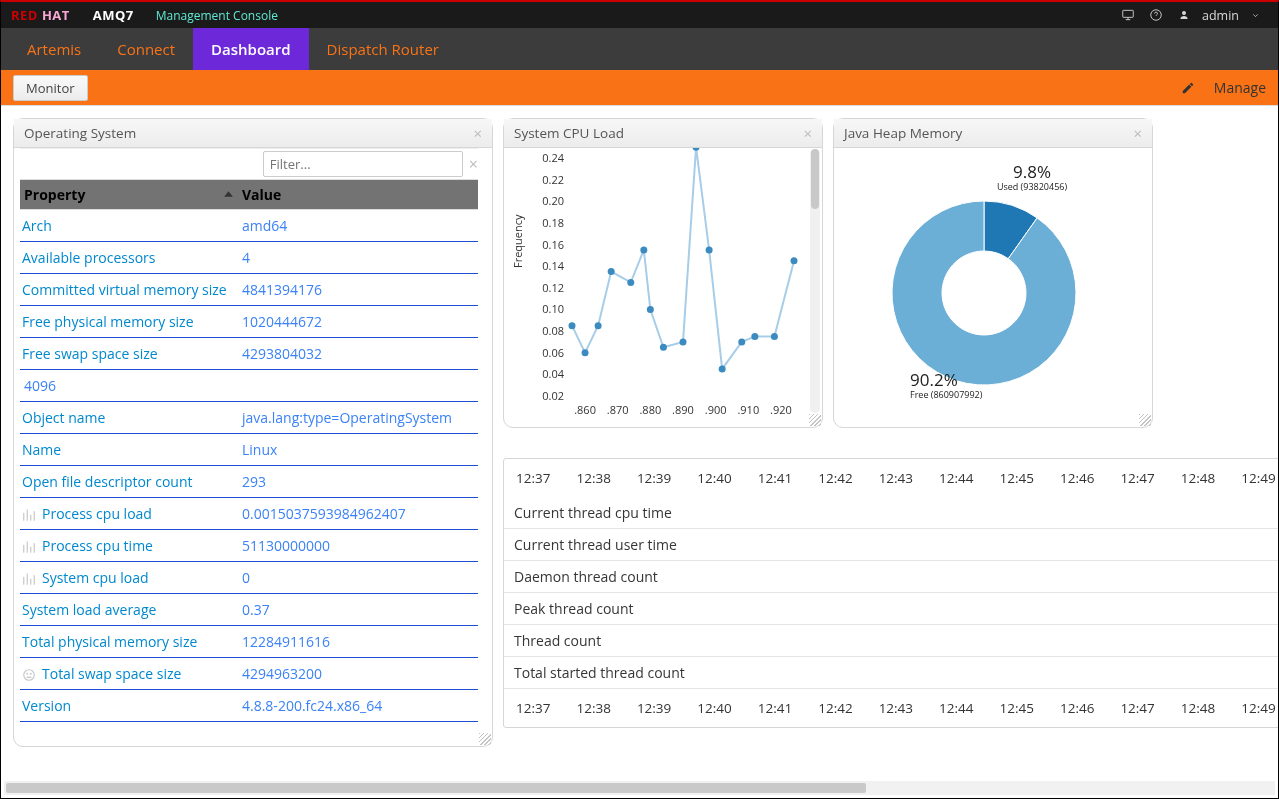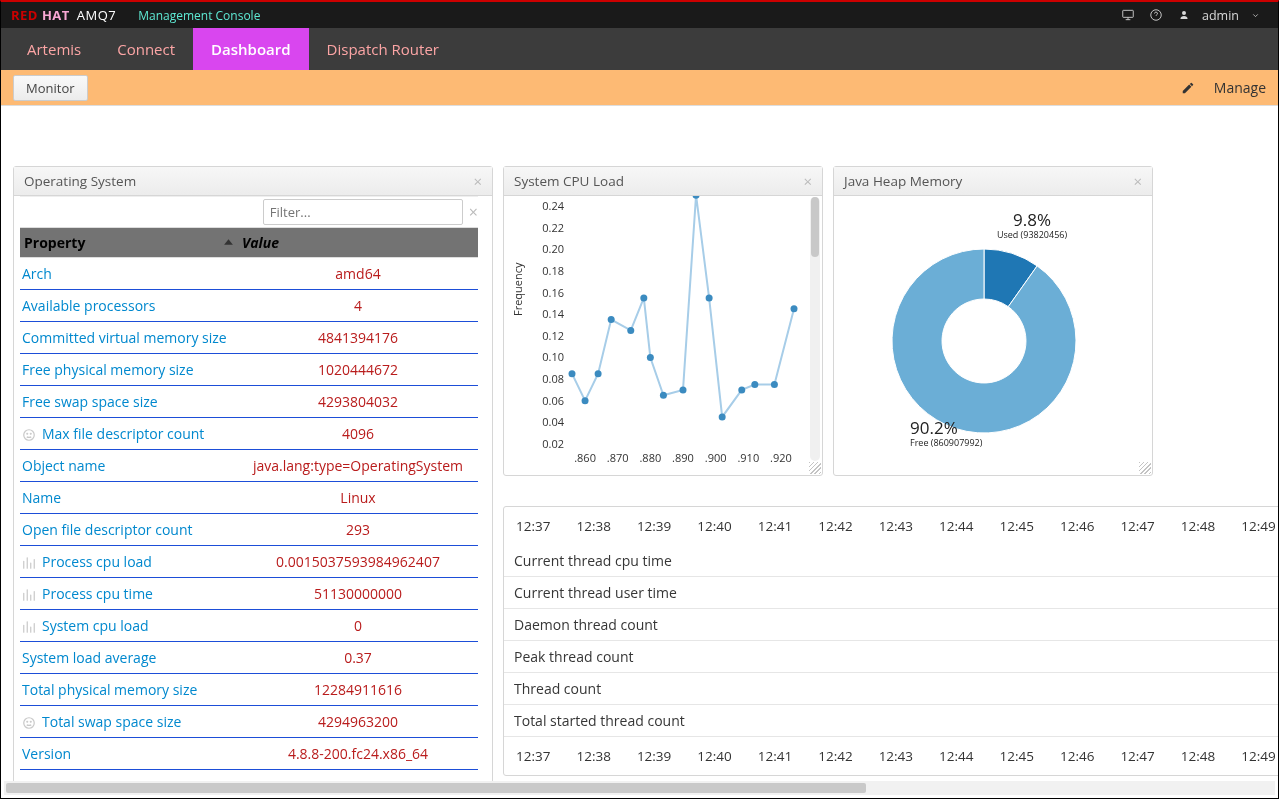--- a/index.html
+++ b/index.html
@@ -4,64 +4,64 @@
   <style>
     * {margin:0;padding:0;box-sizing:border-box;font-family:"Open Sans",Helvetica,Arial,sans-serif;}
     html,body{width:1279px;height:799px;overflow:hidden;background:#fff;}
     body{border:1px solid #000;border-top:2px solid #c00;}
 
     
     .topbar{height:26px;background:#1a1a1a;color:#d8d8d8;display:flex;align-items:center;font-size:12.5px;padding:0 10px;}
     .topbar .brand{font-weight:700;color:#fff;letter-spacing:0.5px;font-size:13px;}
     .topbar .brand .hat{color:#f9a8d4;}
     .topbar .brand .red{color:#c00;}
-    .topbar .brand .amq{font-weight:400;margin-left:3px;}
+    .topbar .brand .amq{font-weight:700;margin-left:19px;}
     .topbar .subtitle{margin-left:22px;color:#5eead4;font-size:12px;}
     .topbar .spacer{flex:1;}
     .topbar .ticon{width:28px;height:26px;display:flex;align-items:center;justify-content:center;cursor:pointer;}
     .topbar .ticon svg{width:14px;height:14px;stroke:#d8d8d8;fill:none;stroke-width:1.5;}
     .topbar .user{display:flex;align-items:center;gap:12px;padding:0 8px;cursor:pointer;}
     .topbar .user svg{width:12px;height:12px;fill:#d8d8d8;}
 
     
     .navbar{height:42px;background:#3c3c3c;display:flex;align-items:stretch;padding-left:8px;}
-    .navbar .tab{color:#fca5a5;font-size:15px;display:flex;align-items:center;padding:0 18px;cursor:pointer;}
-    .navbar .tab.active{background:#d946ef;color:#fff;font-weight:600;}
-
-    
-    .subbar{height:36px;background:#fdba74;border-bottom:1px solid #ddd;display:flex;align-items:center;padding:8px 12px;}
+    .navbar .tab{color:#f97316;font-size:15px;display:flex;align-items:center;padding:0 18px;cursor:pointer;}
+    .navbar .tab.active{background:#6d28d9;color:#fff;font-weight:600;}
+
+    
+    .subbar{height:36px;background:#f97316;border-bottom:1px solid #ddd;display:flex;align-items:center;padding:8px 12px;}
     .subbar .subtab{background:linear-gradient(#f9f9f9,#ececec);border:1px solid #ccc;border-radius:2px;padding:3px 12px;font-size:13px;color:#444;cursor:pointer;}
     .subbar .spacer{flex:1;}
     .subbar .manage{color:#333;font-size:14px;display:flex;align-items:center;gap:19px;cursor:pointer;}
     .subbar .manage svg{width:14px;height:14px;fill:#333;}
 
     
     .dash{display:grid;grid-template-columns:480px 320px 320px;grid-auto-rows:auto;gap:10px;padding:12px;align-items:start;}
-    .panel{border:1px solid #d6d6d6;border-radius:3px;background:#fff;position:relative;margin-top:48px;}
+    .panel{border:1px solid #d6d6d6;border-radius:10px;background:#fff;position:relative;}
     .panel .phdr{background:linear-gradient(#f7f7f7,#ececec);border-bottom:1px solid #d6d6d6;padding:5px 10px;font-size:13.5px;color:#555;display:flex;align-items:center;}
     .panel .phdr .close{margin-left:auto;color:#bbb;font-size:15px;cursor:pointer;line-height:1;}
     .panel .resize{position:absolute;right:1px;bottom:1px;width:12px;height:12px;opacity:.5;cursor:nwse-resize;}
     .panel .resize::before{content:"";position:absolute;inset:0;background:repeating-linear-gradient(135deg,#888 0 1px,transparent 1px 3px);}
     .panel .vscroll{position:absolute;top:30px;right:2px;bottom:14px;width:10px;background:#f0f0f0;border-radius:5px;}
     .panel .vscroll .thumb{position:absolute;left:1px;right:1px;height:60px;top:0;background:#c8c8c8;border-radius:5px;}
 
     
     #os{grid-row:1/span 2;}
     #os .body{padding:0 14px 24px 6px;}
     .filter-row{display:flex;justify-content:flex-end;align-items:center;border-top:1px solid #eee;padding:2px 0;}
     .filter-row input{width:200px;border:1px solid #ccc;border-radius:2px;padding:3px 6px;font-size:13px;color:#555;}
     .filter-row .x{color:#bbb;font-size:16px;margin-left:6px;cursor:pointer;}
     .thead{display:flex;border-top:1px solid #ddd;border-bottom:1px solid #ddd;background:#737373;font-weight:700;font-size:14px;}
     .thead .c1{width:218px;padding:5px 4px;display:flex;align-items:center;justify-content:space-between;}
-    .thead .c2{flex:1;padding:5px 4px;font-style:italic;}
+    .thead .c2{flex:1;padding:5px 4px;}
     .thead .sort svg{width:11px;height:11px;fill:#333;}
     .prow{display:flex;border-bottom:1px solid #1d4ed8;font-size:14px;}
     .prow .c1{width:218px;padding:6px 2px;color:#0088ce;display:flex;align-items:center;gap:6px;}
     .prow .c1 a{color:#0088ce;text-decoration:none;cursor:pointer;}
-    .prow .c2{flex:1;padding:6px 4px;color:#b91c1c;white-space:nowrap;overflow:hidden;text-align:center;}
+    .prow .c2{flex:1;padding:6px 4px;color:#3b82f6;white-space:nowrap;overflow:hidden;}
     .prow .ico{width:14px;height:14px;opacity:.45;}
     .prow .ico svg{width:14px;height:14px;stroke:#888;fill:none;stroke-width:1.4;}
 
     
     #cpu{height:310px;}
     #cpu .body{position:relative;height:278px;padding-right:14px;}
     
     #heap{height:310px;}
     #heap .body{position:relative;height:278px;}
 
@@ -173,29 +173,20 @@
             </div>
             <div class="c2">1020444672</div>
           </div>
           <div class="prow">
             <div class="c1">
               <a>Free swap space size</a>
             </div>
             <div class="c2">4293804032</div>
           </div>
           <div class="prow">
-            <div class="c1">
-              <span class="ico"><svg viewBox="0 0 16 16">
-                  <circle cx="8" cy="8" r="6"></circle>
-                  <circle cx="6" cy="6.5" r=".5" fill="#888"></circle>
-                  <circle cx="10" cy="6.5" r=".5" fill="#888"></circle>
-                  <path d="M5.5 10c1 1 4 1 5 0"></path>
-                </svg></span>
-              <a>Max file descriptor count</a>
-            </div>
             <div class="c2">4096</div>
           </div>
           <div class="prow">
             <div class="c1">
               <a>Object name</a>
             </div>
             <div class="c2">java.lang:type=OperatingSystem</div>
           </div>
           <div class="prow">
             <div class="c1">

